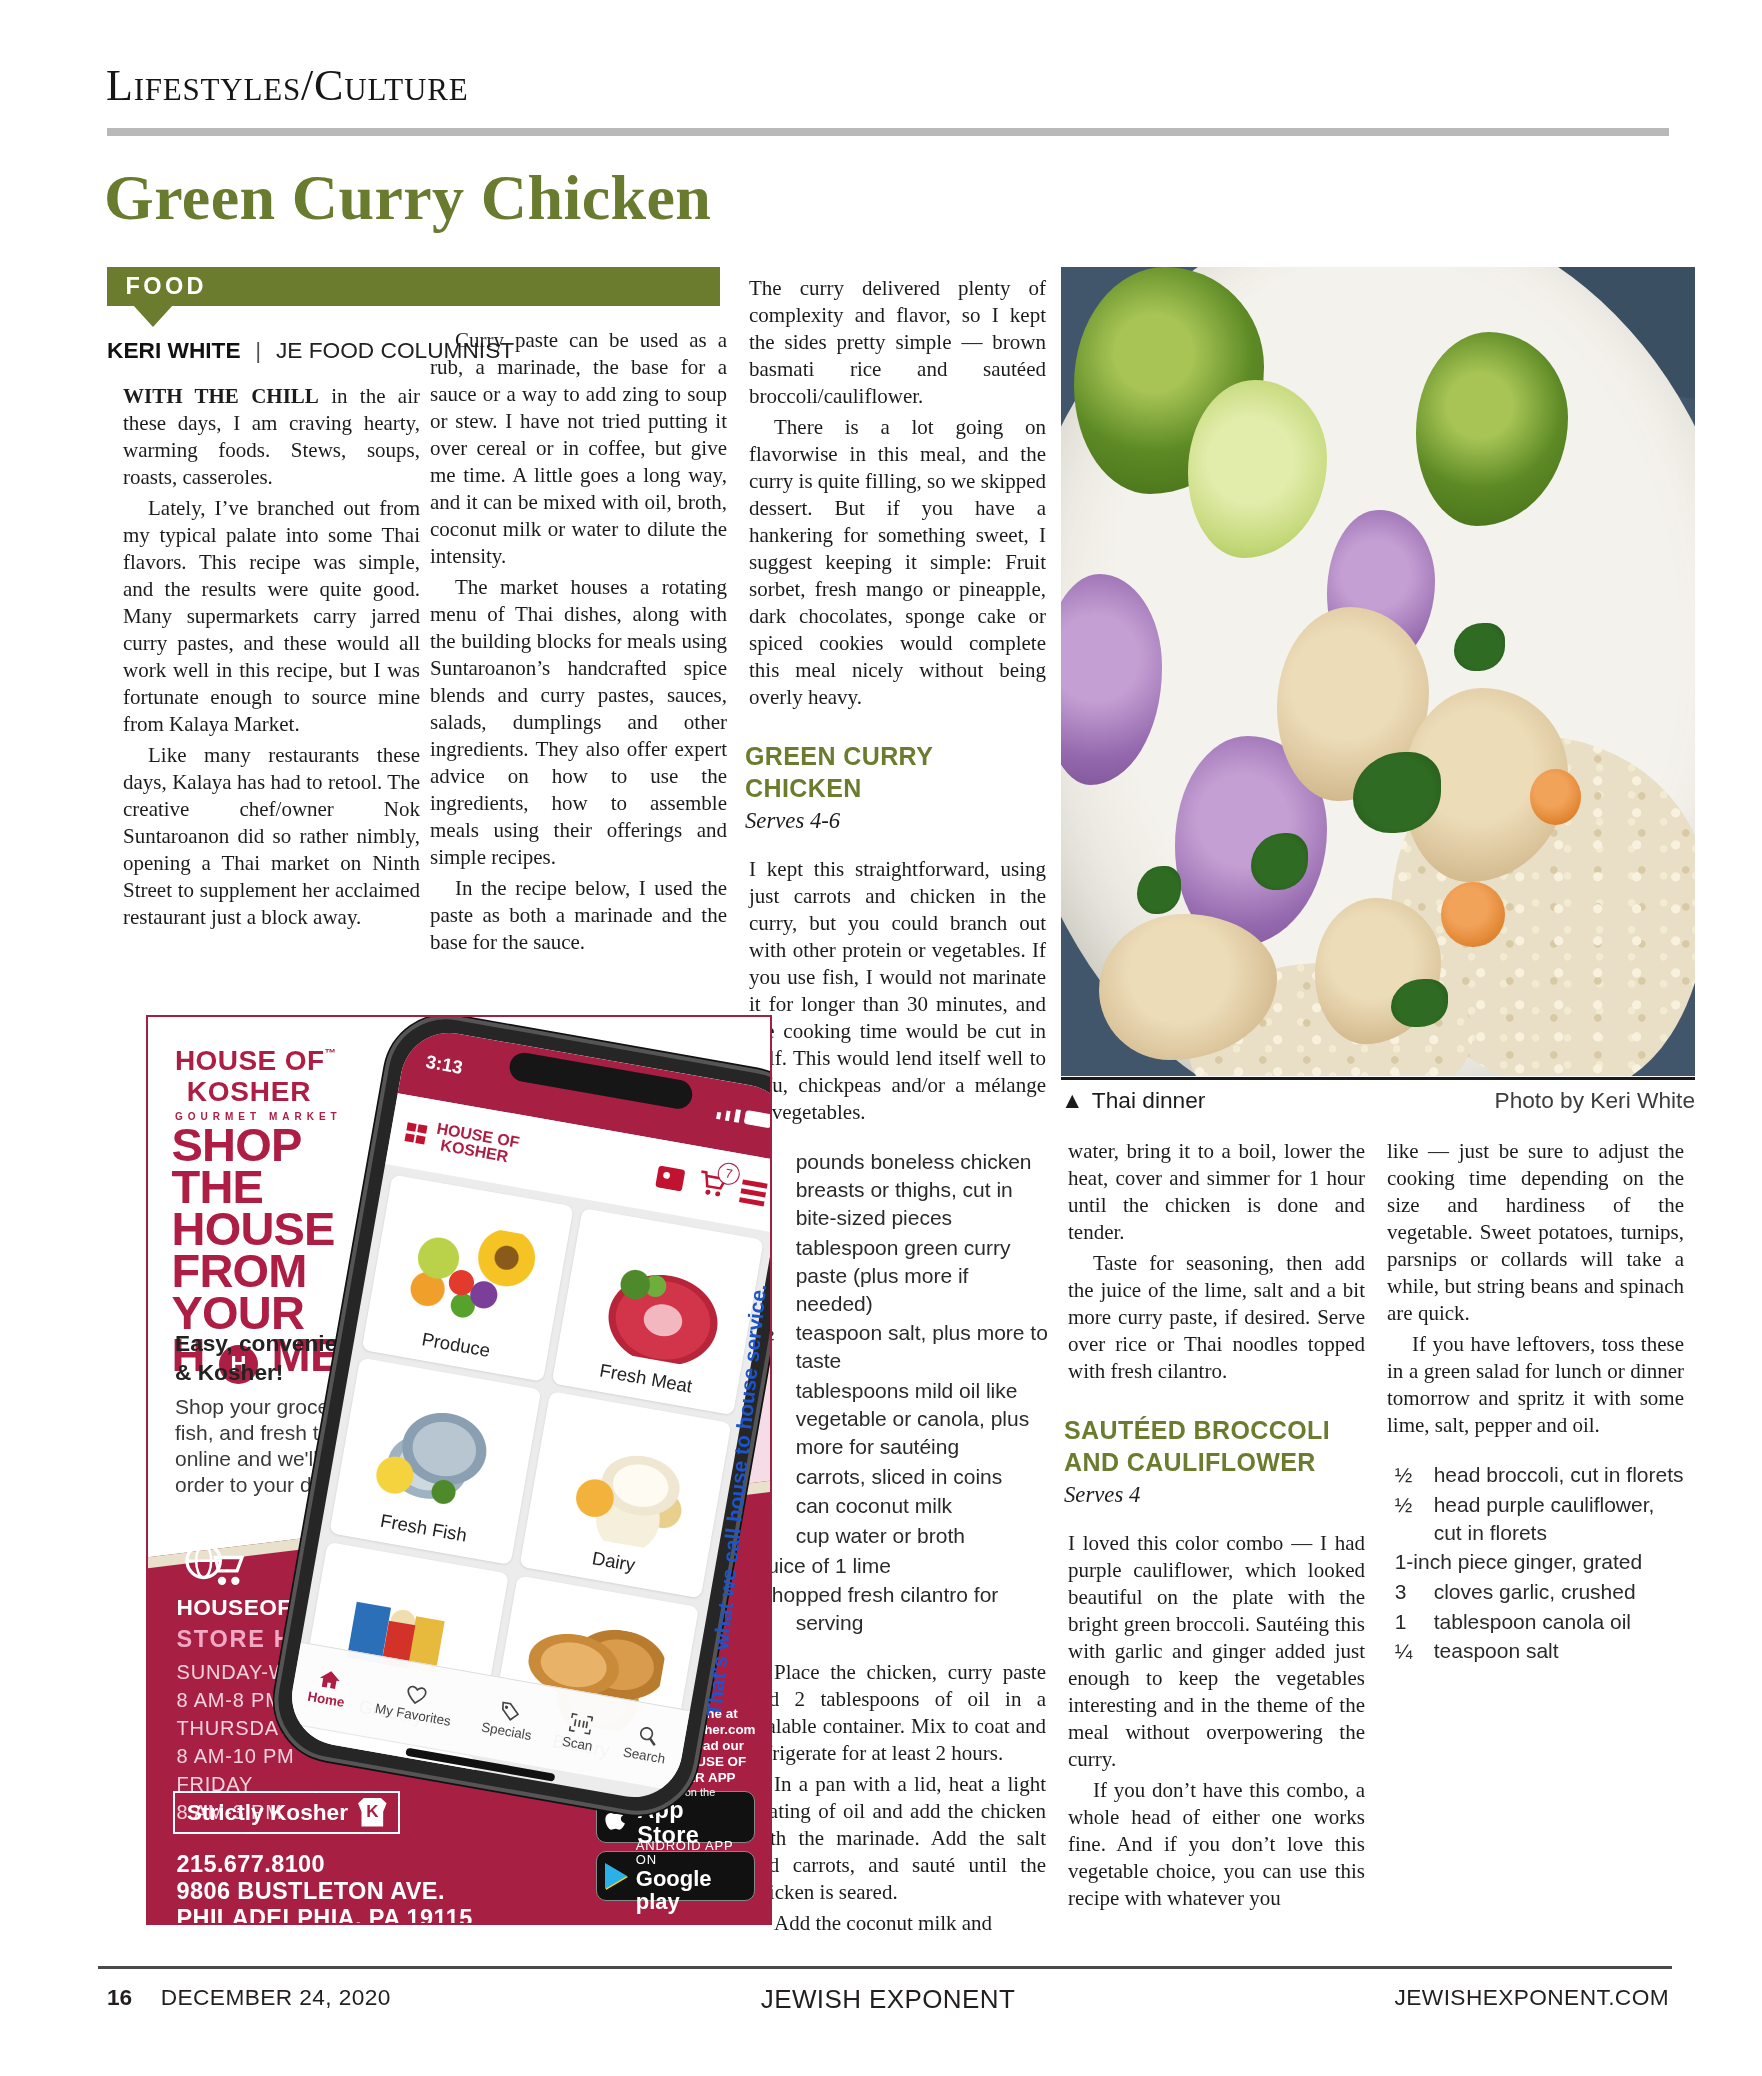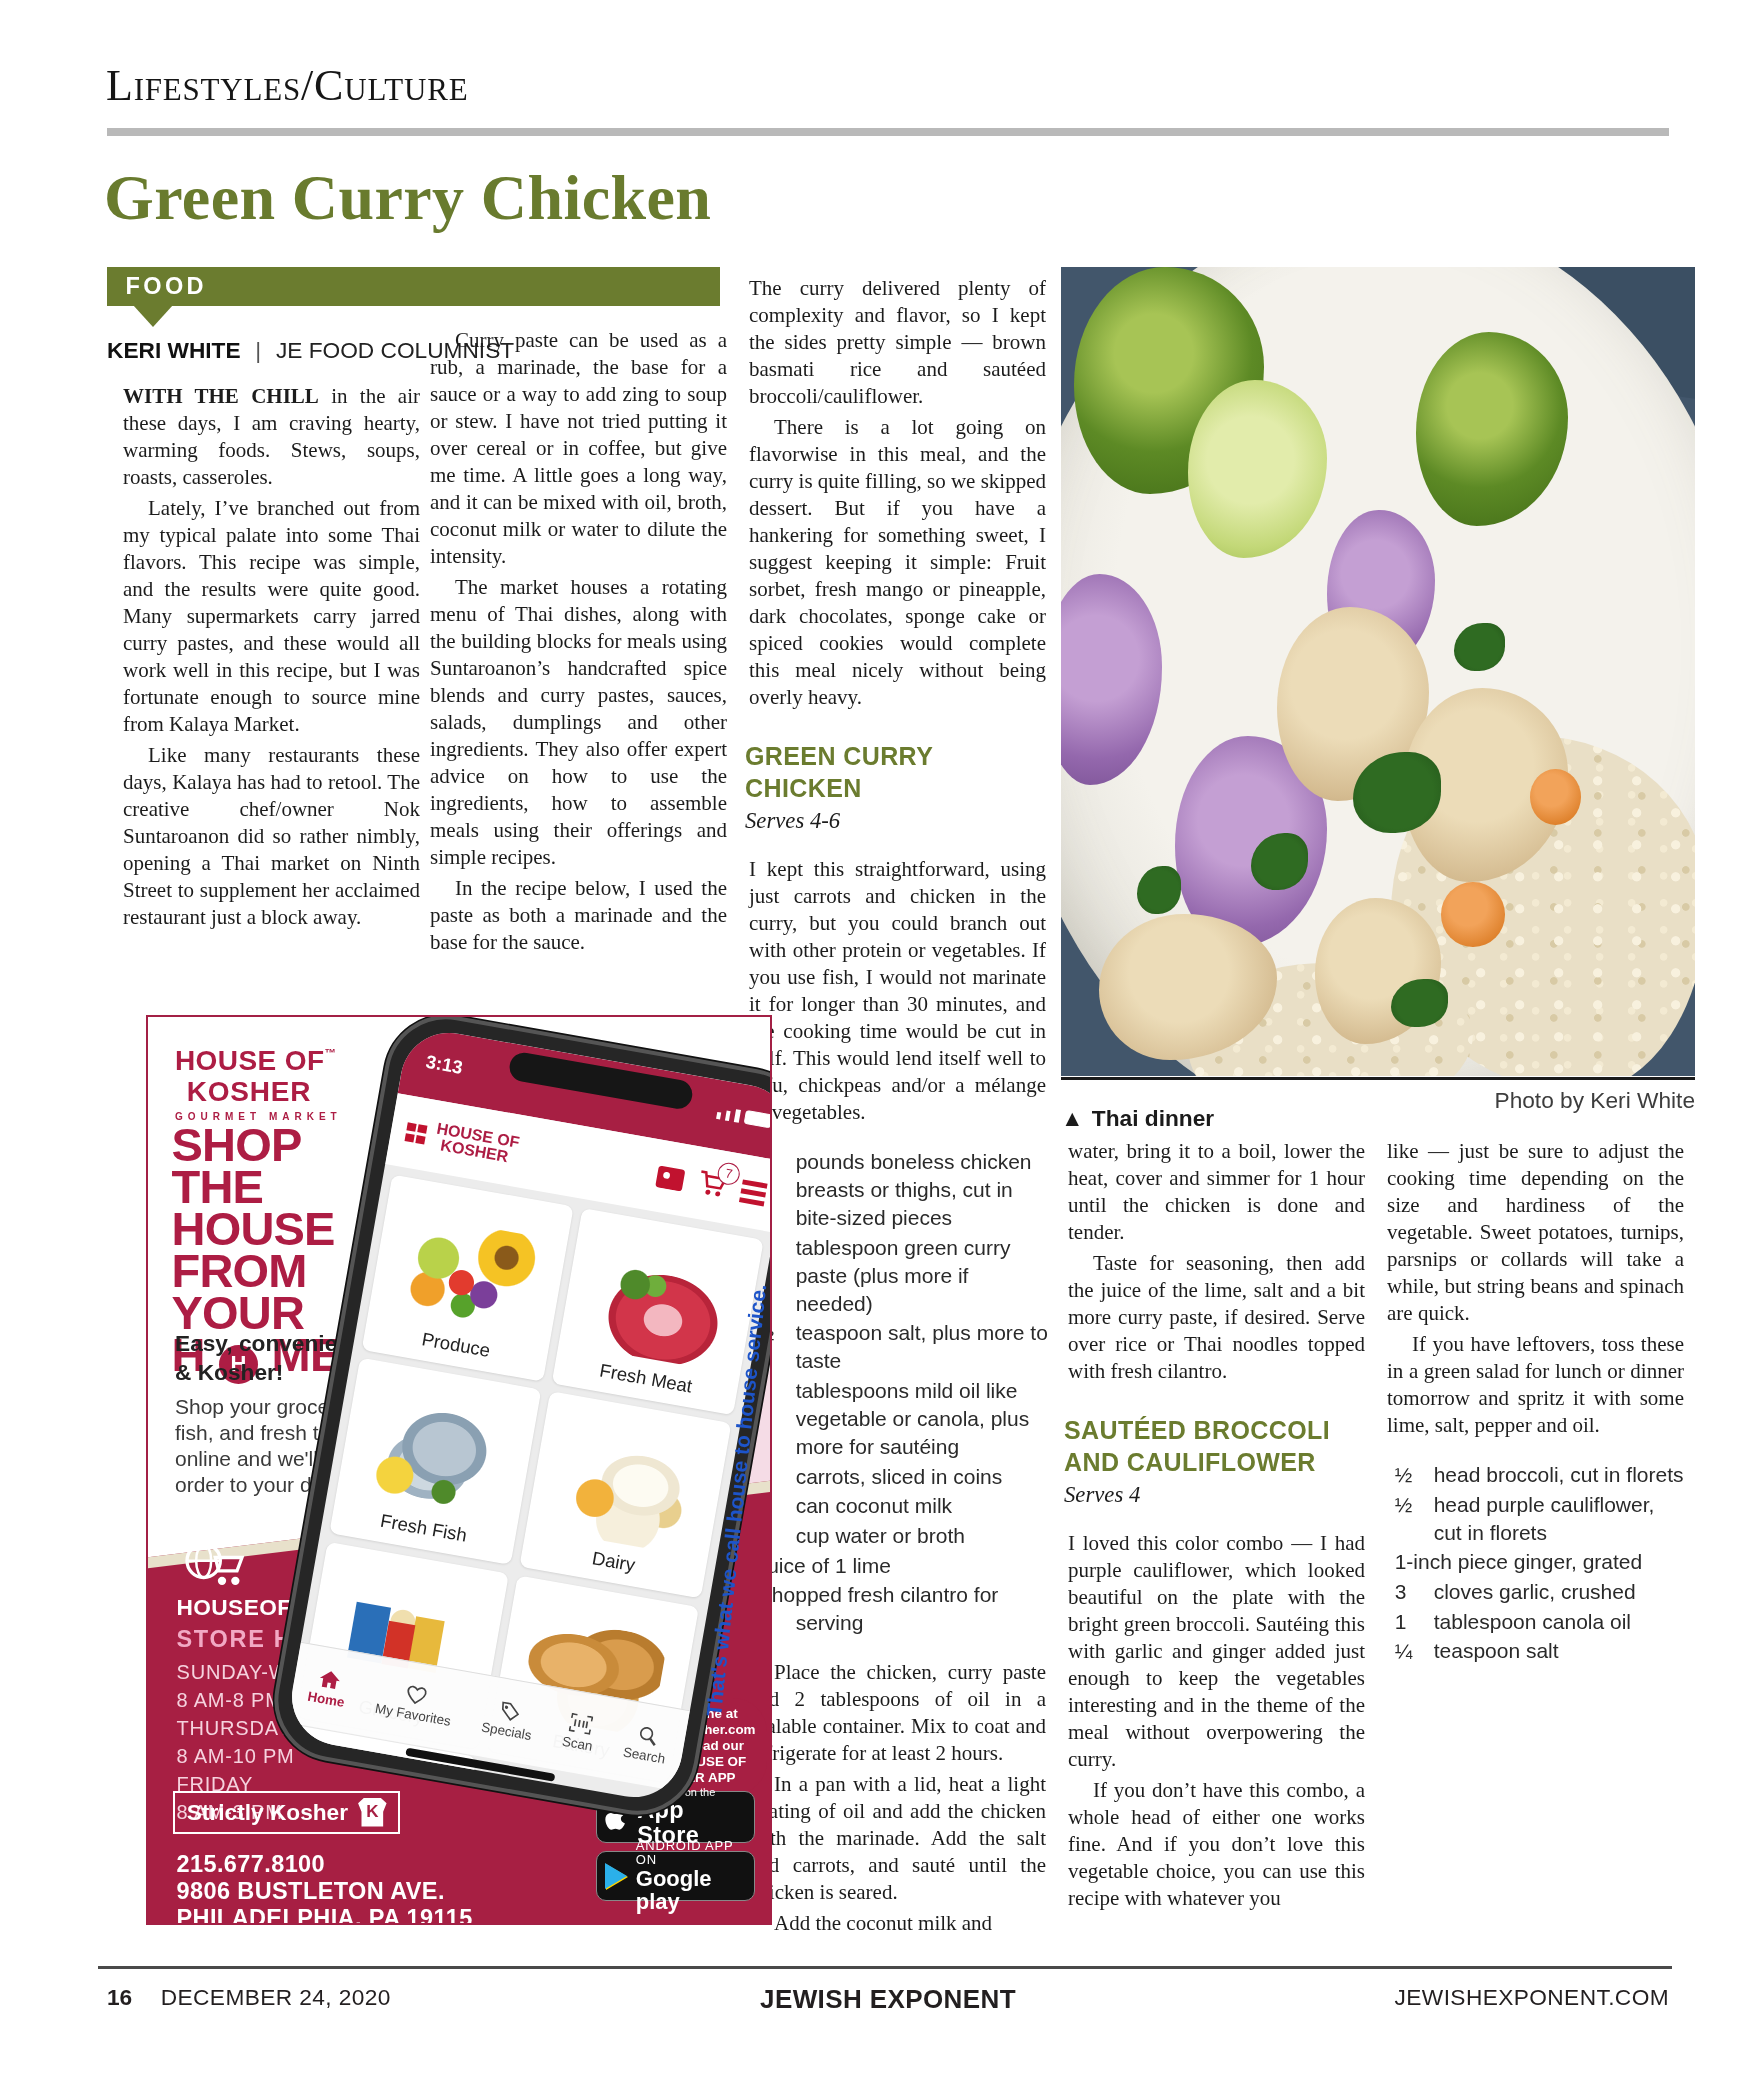--- a/index.html
+++ b/index.html
@@ -54,30 +54,30 @@
         background-image:radial-gradient(circle at 30% 40%, #f8f1de 0 4.2px, transparent 5px),
                          radial-gradient(circle at 70% 62%, #d8caa5 0 3.4px, transparent 4.2px),
                          radial-gradient(circle at 52% 18%, #f3ead2 0 3.4px, transparent 4.2px);
         background-size:39px 32px,44px 37px,32px 27px;}
   .b-ca{background:radial-gradient(circle at 42% 38%, #f2a35a 0 35%, #dd7f29 78%, #c2691c 100%);border-radius:50%;}
   .fleck{position:absolute;background:radial-gradient(circle,#2f6b22 0 60%, #24571a 100%);
          border-radius:62% 38% 55% 45%;}
   .cap-rule{position:absolute;left:1061px;top:1077px;width:634px;height:2.5px;background:#1b1b1b;}
   .caption{position:absolute;left:1061px;top:1087px;width:634px;display:flex;justify-content:space-between;
            font-family:"Liberation Sans",sans-serif;font-size:22.7px;color:#1b1b1b;}
-  .caption .cap-left{font-weight:700;margin-top:18px;}
+  .caption .cap-left{font-weight:400;}
   .caption .credit{font-weight:400;color:#3d3d3d;}
   .cap-marker{margin-right:8.4px;}
   
   .foot-rule{position:absolute;left:98px;top:1966px;width:1574px;height:2.5px;background:#4a4a4a;}
   .footer{position:absolute;left:107px;top:1984px;width:1562px;display:flex;align-items:baseline;
           font-family:"Liberation Sans",sans-serif;font-size:22.7px;color:#231f20;}
   .footer .fpage{font-weight:700;margin-right:28.5px;}
   .footer .fdate{letter-spacing:0.4px;}
-  .footer .fcenter{position:absolute;left:0;right:0;text-align:center;font-weight:700;font-size:26px;letter-spacing:0.4px;}
+  .footer .fcenter{position:absolute;left:0;right:0;text-align:center;font-weight:400;font-size:26px;letter-spacing:0.4px;}
   .footer .fsite{margin-left:auto;letter-spacing:0.4px;}
   
   .ad{position:absolute;left:98px;top:1015px;width:622px;height:906px;background:#fff;
       border:2.5px solid #a32045;overflow:hidden;font-family:"Liberation Sans",sans-serif;margin-left:48px;}
   .adv-pink{position:absolute;right:0;top:352px;width:159px;height:554px;background:#f5dce6;
             clip-path:polygon(100% 0,20% 45%,0 100%,100% 100%);}
   .adv-crimson{position:absolute;left:-42px;top:503px;width:722px;height:503px;background:#a71f43;
                border-top:11px solid #e8e1cb;transform:rotate(-7deg);}
   .adv-logo{position:absolute;left:27px;top:30px;color:#ad1d44;line-height:1;}
   .adv-logo .l1{font-weight:700;font-size:28px;letter-spacing:0.4px;}

